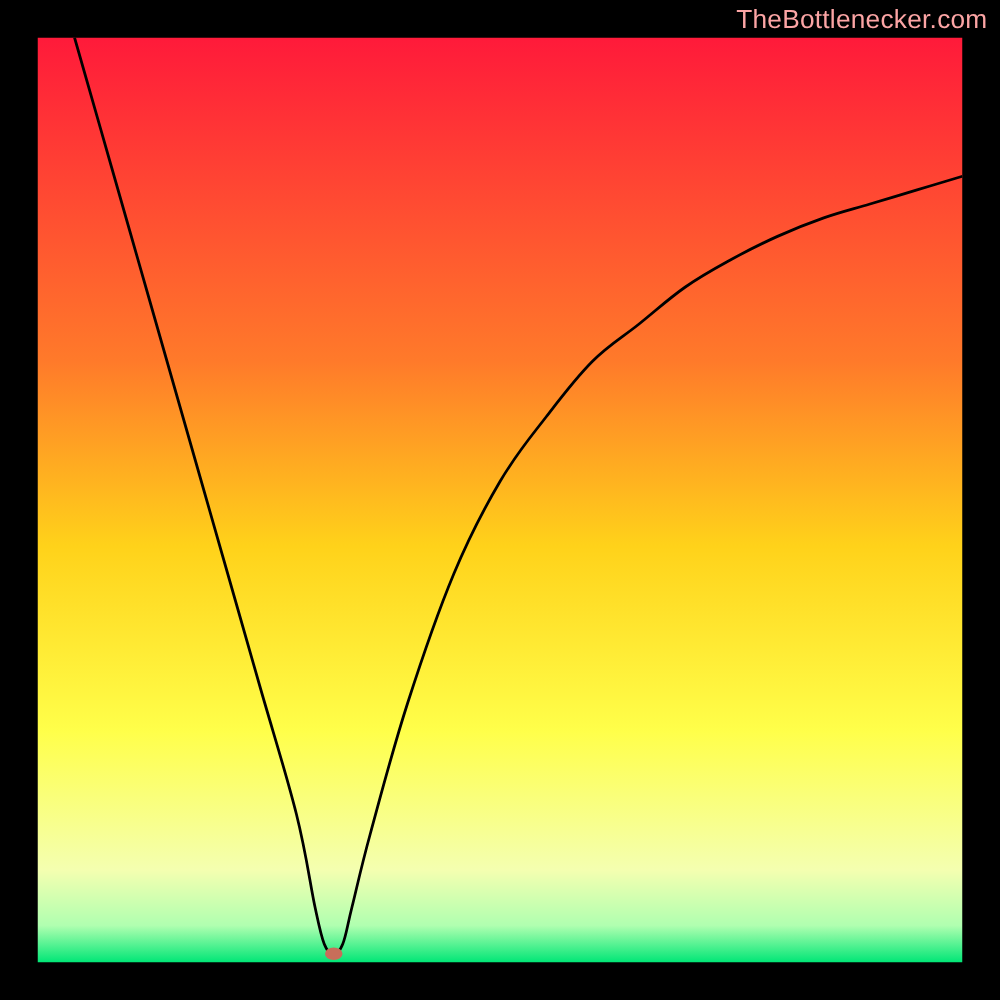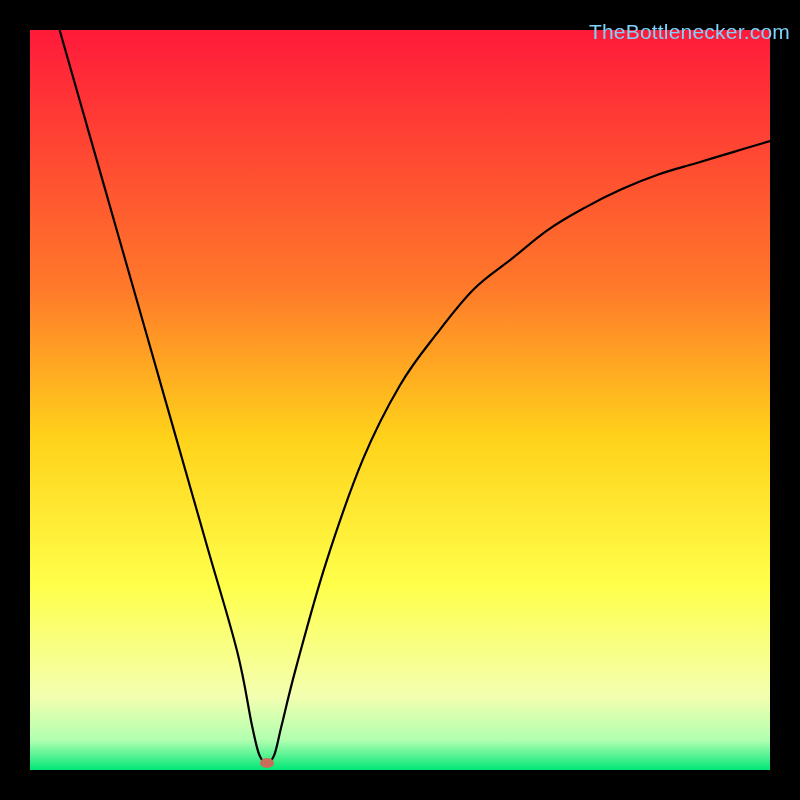--- a/index.html
+++ b/index.html
@@ -8,26 +8,25 @@
     height: 800px;
     background: #000;
     position: relative;
     overflow: hidden;
     font-family: Arial, sans-serif;
   }
   .attribution {
     position: absolute;
     top: 4px;
     right: 10px;
-    color: #7dd3fc;
+    color: #fca5a5;
     font-size: 21px;
     font-weight: 400;
     letter-spacing: 0.2px;
     z-index: 10;
-    margin-top: 16px;
   }
   .plot-area {
     position: absolute;
     top: 30px;
     left: 30px;
     width: 740px;
     height: 740px;
   }
   .gradient-bg {
     position: absolute;

